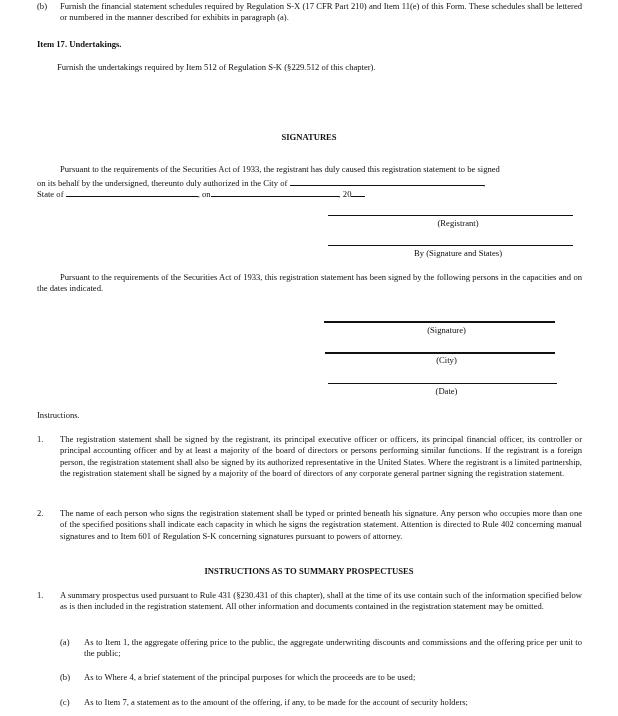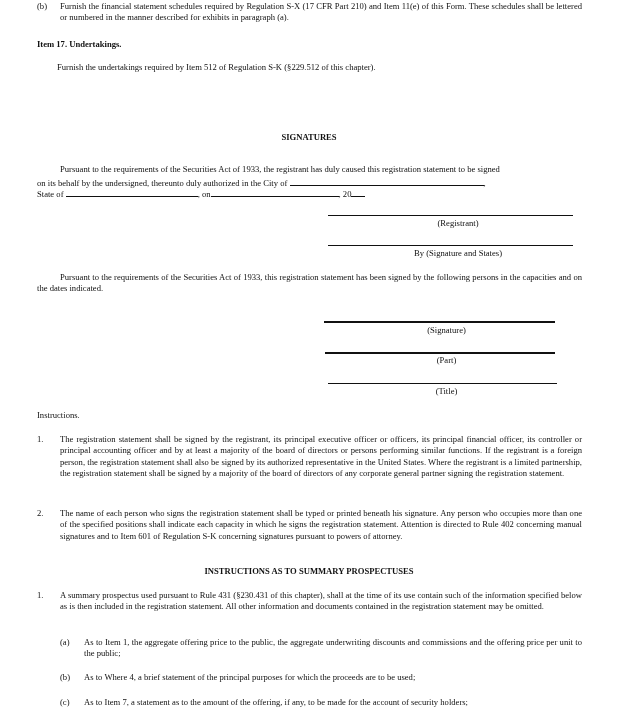--- a/index.html
+++ b/index.html
@@ -42,24 +42,24 @@
 
 <div class="line" style="left:328px; top:245px; width:245px;"></div>
 <div class="lbl center" style="left:328px; width:260px; top:248px;">By (Signature and States)</div>
 
 <div class="para" style="left:37px; top:272px; width:545px; text-indent:23px;">Pursuant to the requirements of the Securities Act of 1933, this registration statement has been signed by the following persons in the capacities and on the dates indicated.</div>
 
 <div class="line thick" style="left:324px; top:321px; width:231px;"></div>
 <div class="lbl center" style="left:324px; width:245px; top:325px;">(Signature)</div>
 
 <div class="line thick" style="left:325px; top:352px; width:230px;"></div>
-<div class="lbl center" style="left:324px; width:245px; top:355px;">(Part)</div>
+<div class="lbl center" style="left:324px; width:245px; top:355px;">(City)</div>
 
 <div class="line" style="left:328px; top:383px; width:229px;"></div>
-<div class="lbl center" style="left:324px; width:245px; top:386px;">(Title)</div>
+<div class="lbl center" style="left:324px; width:245px; top:386px;">(Date)</div>
 
 <div class="lbl" style="left:37px; top:410px;">Instructions.</div>
 
 <div class="lbl" style="left:37px; top:434px;">1.</div>
 <div class="para" style="left:60px; top:434px; width:522px;">The registration statement shall be signed by the registrant, its principal executive officer or officers, its principal financial officer, its controller or principal accounting officer and by at least a majority of the board of directors or persons performing similar functions. If the registrant is a foreign person, the registration statement shall also be signed by its authorized representative in the United States. Where the registrant is a limited partnership, the registration statement shall be signed by a majority of the board of directors of any corporate general partner signing the registration statement.</div>
 
 <div class="lbl" style="left:37px; top:508px;">2.</div>
 <div class="para" style="left:60px; top:508px; width:522px;">The name of each person who signs the registration statement shall be typed or printed beneath his signature. Any person who occupies more than one of the specified positions shall indicate each capacity in which he signs the registration statement. Attention is directed to Rule 402 concerning manual signatures and to Item 601 of Regulation S-K concerning signatures pursuant to powers of attorney.</div>
 
 <div class="lbl bold center" style="left:0; width:618px; top:566px;">INSTRUCTIONS AS TO SUMMARY PROSPECTUSES</div>

